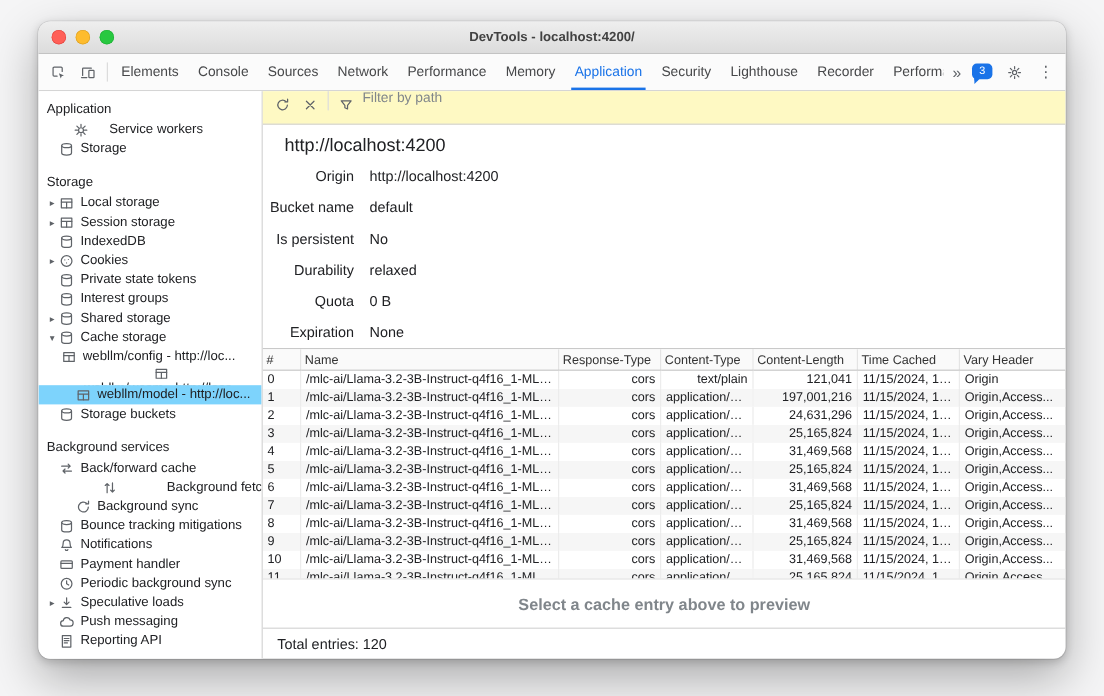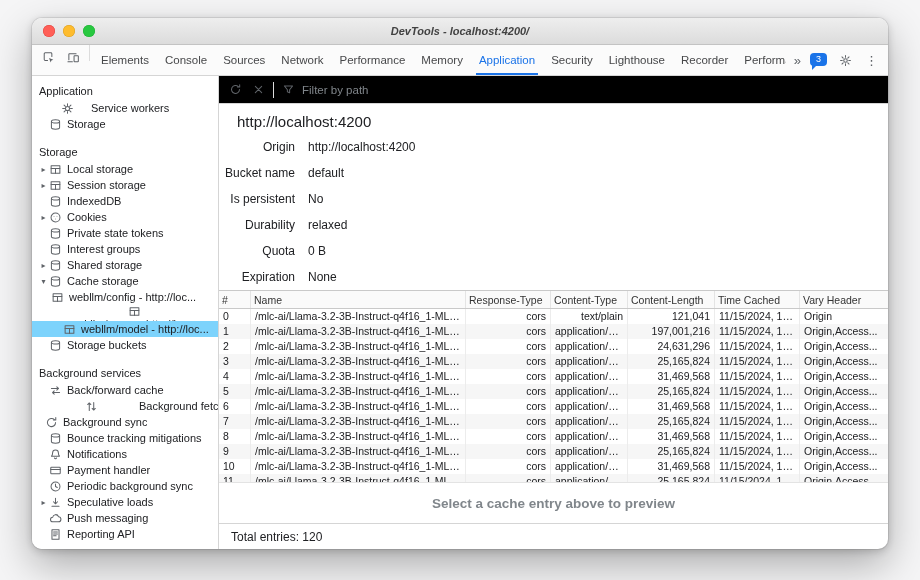--- a/index.html
+++ b/index.html
@@ -6,23 +6,23 @@
   .window{position:absolute;left:32px;top:18px;width:856px;height:531px;background:#fff;border-radius:10px;
           box-shadow:0 16px 40px rgba(0,0,0,.30),0 2px 8px rgba(0,0,0,.18),0 0 0 1px rgba(0,0,0,.08);
           display:flex;flex-direction:column;overflow:hidden;}
   
   .titlebar{flex:none;height:26px;background:linear-gradient(#eeeeee,#dcdcdc);border-bottom:1px solid #c3c3c3;position:relative;display:flex;align-items:center;}
   .lights{display:flex;gap:8px;margin-left:11px;z-index:2;}
   .light{width:12px;height:12px;border-radius:50%;}
   .light.red{background:#ff5f57;box-shadow:inset 0 0 0 .5px #e0443e;}
   .light.yellow{background:#febc2e;box-shadow:inset 0 0 0 .5px #d89e24;}
   .light.green{background:#28c840;box-shadow:inset 0 0 0 .5px #1faf34;}
-  .win-title{position:absolute;left:0;right:0;text-align:center;font-size:11px;font-weight:bold;color:#424242;font-style:italic;}
+  .win-title{position:absolute;left:0;right:0;text-align:center;font-size:11px;font-weight:bold;color:#424242;}
   
-  .tabbar{flex:none;height:30px;display:flex;background:#fbfbfb;border-bottom:1px solid #d5d5d5;padding:0 4px;}
+  .tabbar{flex:none;height:30px;display:flex;align-items:center;background:#fbfbfb;border-bottom:1px solid #d5d5d5;padding:0 4px;}
   .tbtn{width:25px;height:24px;display:flex;align-items:center;justify-content:center;color:#5f6368;flex:none;}
   .vsep{width:1px;height:16px;background:#dcdcdc;margin:0 3px;flex:none;}
   .tabs{flex:1;display:flex;height:100%;overflow:hidden;}
   .tab{display:flex;align-items:center;gap:4px;height:100%;padding:0 8px;font-size:11.5px;color:#47484a;position:relative;white-space:nowrap;}
   .tab.active{color:#1a73e8;}
   .tab.active::after{content:"";position:absolute;left:5px;right:5px;bottom:0;height:2px;background:#1a73e8;}
   .right-tools{display:flex;align-items:center;flex:none;gap:1px;margin-left:4px;}
   .more-tabs{font-size:13px;color:#5f6368;padding:0 4px;}
   .badge{background:#1a73e8;color:#fff;font-size:9px;line-height:13px;min-width:17px;text-align:center;border-radius:4px;position:relative;margin:0 5px 2px 4px;}
   .badge::after{content:"";position:absolute;left:2px;bottom:-4px;border:3px solid transparent;border-top-color:#1a73e8;border-left-color:#1a73e8;}
@@ -32,21 +32,21 @@
   .sidebar{flex:none;width:186px;border-right:1px solid #d5d5d5;background:#fff;overflow:hidden;padding-top:3px;}
   .section-title{font-size:11px;color:#202124;padding:6px 7px 3px 7px;}
   .section-title.gap{margin-top:8px;}
   .tree-row{display:flex;align-items:center;height:16px;font-size:11px;color:#202124;white-space:nowrap;overflow:hidden;}
   .tree-row .arrow{width:11px;flex:none;font-size:8px;color:#5f6368;text-align:center;}
   .tree-row .icon{width:15px;flex:none;display:flex;align-items:center;}
   .tree-row .lbl{margin-left:3px;overflow:hidden;}
   .tree-row.selected{background:#7dd3fc;}
   
   .content{flex:1;display:flex;flex-direction:column;min-width:0;}
-  .toolbar{flex:none;height:27px;display:flex;align-items:center;border-bottom:1px solid #d5d5d5;padding:0 5px;background:#000000;}
+  .toolbar{flex:none;height:27px;display:flex;align-items:flex-start;border-bottom:1px solid #d5d5d5;padding:0 5px;background:#fef9c3;}
   .toolbar .tbtn{width:23px;height:23px;}
   .filter-label{font-size:11.5px;color:#80868b;margin-left:2px;}
   .cache-head{flex:none;font-size:15px;color:#202124;padding:9px 0 0 18px;}
   .meta{flex:none;padding-top:4px;}
   .meta-row{display:flex;align-items:center;height:26px;font-size:12px;}
   .meta-label{flex:none;width:76px;text-align:right;color:#202124;}
   .meta-value{margin-left:13px;color:#202124;}
   
   .grid-wrap{flex:none;height:191px;overflow:hidden;border-top:1px solid #c9c9c9;}
   table.grid{width:100%;border-collapse:collapse;table-layout:fixed;font-size:10.5px;}
@@ -301,21 +301,21 @@
         <div class="tree-row" style="padding-left: 6px; gap: 36px;">
           <span class="arrow"></span>
           <span class="icon">
             <svg width="13" height="13" viewBox="0 0 14 14" fill="none" stroke="#5f6368" stroke-width="1.1" stroke-linecap="round" stroke-linejoin="round">
               <path d="M4.6 11.4V3.2M2.9 4.9l1.7-1.7 1.7 1.7"></path>
               <path d="M9.4 2.6v8.2M7.7 9.1l1.7 1.7 1.7-1.7"></path>
             </svg>
           </span>
           <span class="lbl">Background fetch</span>
         </div>
-        <div class="tree-row" style="padding-left: 2px;">
+        <div class="tree-row" style="padding-left: 20px;">
           <span class="arrow"></span>
           <span class="icon">
             <svg width="13" height="13" viewBox="0 0 14 14" fill="none" stroke="#5f6368" stroke-width="1.1" stroke-linecap="round" stroke-linejoin="round">
               <path d="M11.4 7a4.4 4.4 0 1 1-1.3-3.1"></path>
               <path d="M11.6 1.7v2.5H9.1"></path>
             </svg>
           </span>
           <span class="lbl">Background sync</span>
         </div>
         <div class="tree-row" style="padding-left: 6px;">

